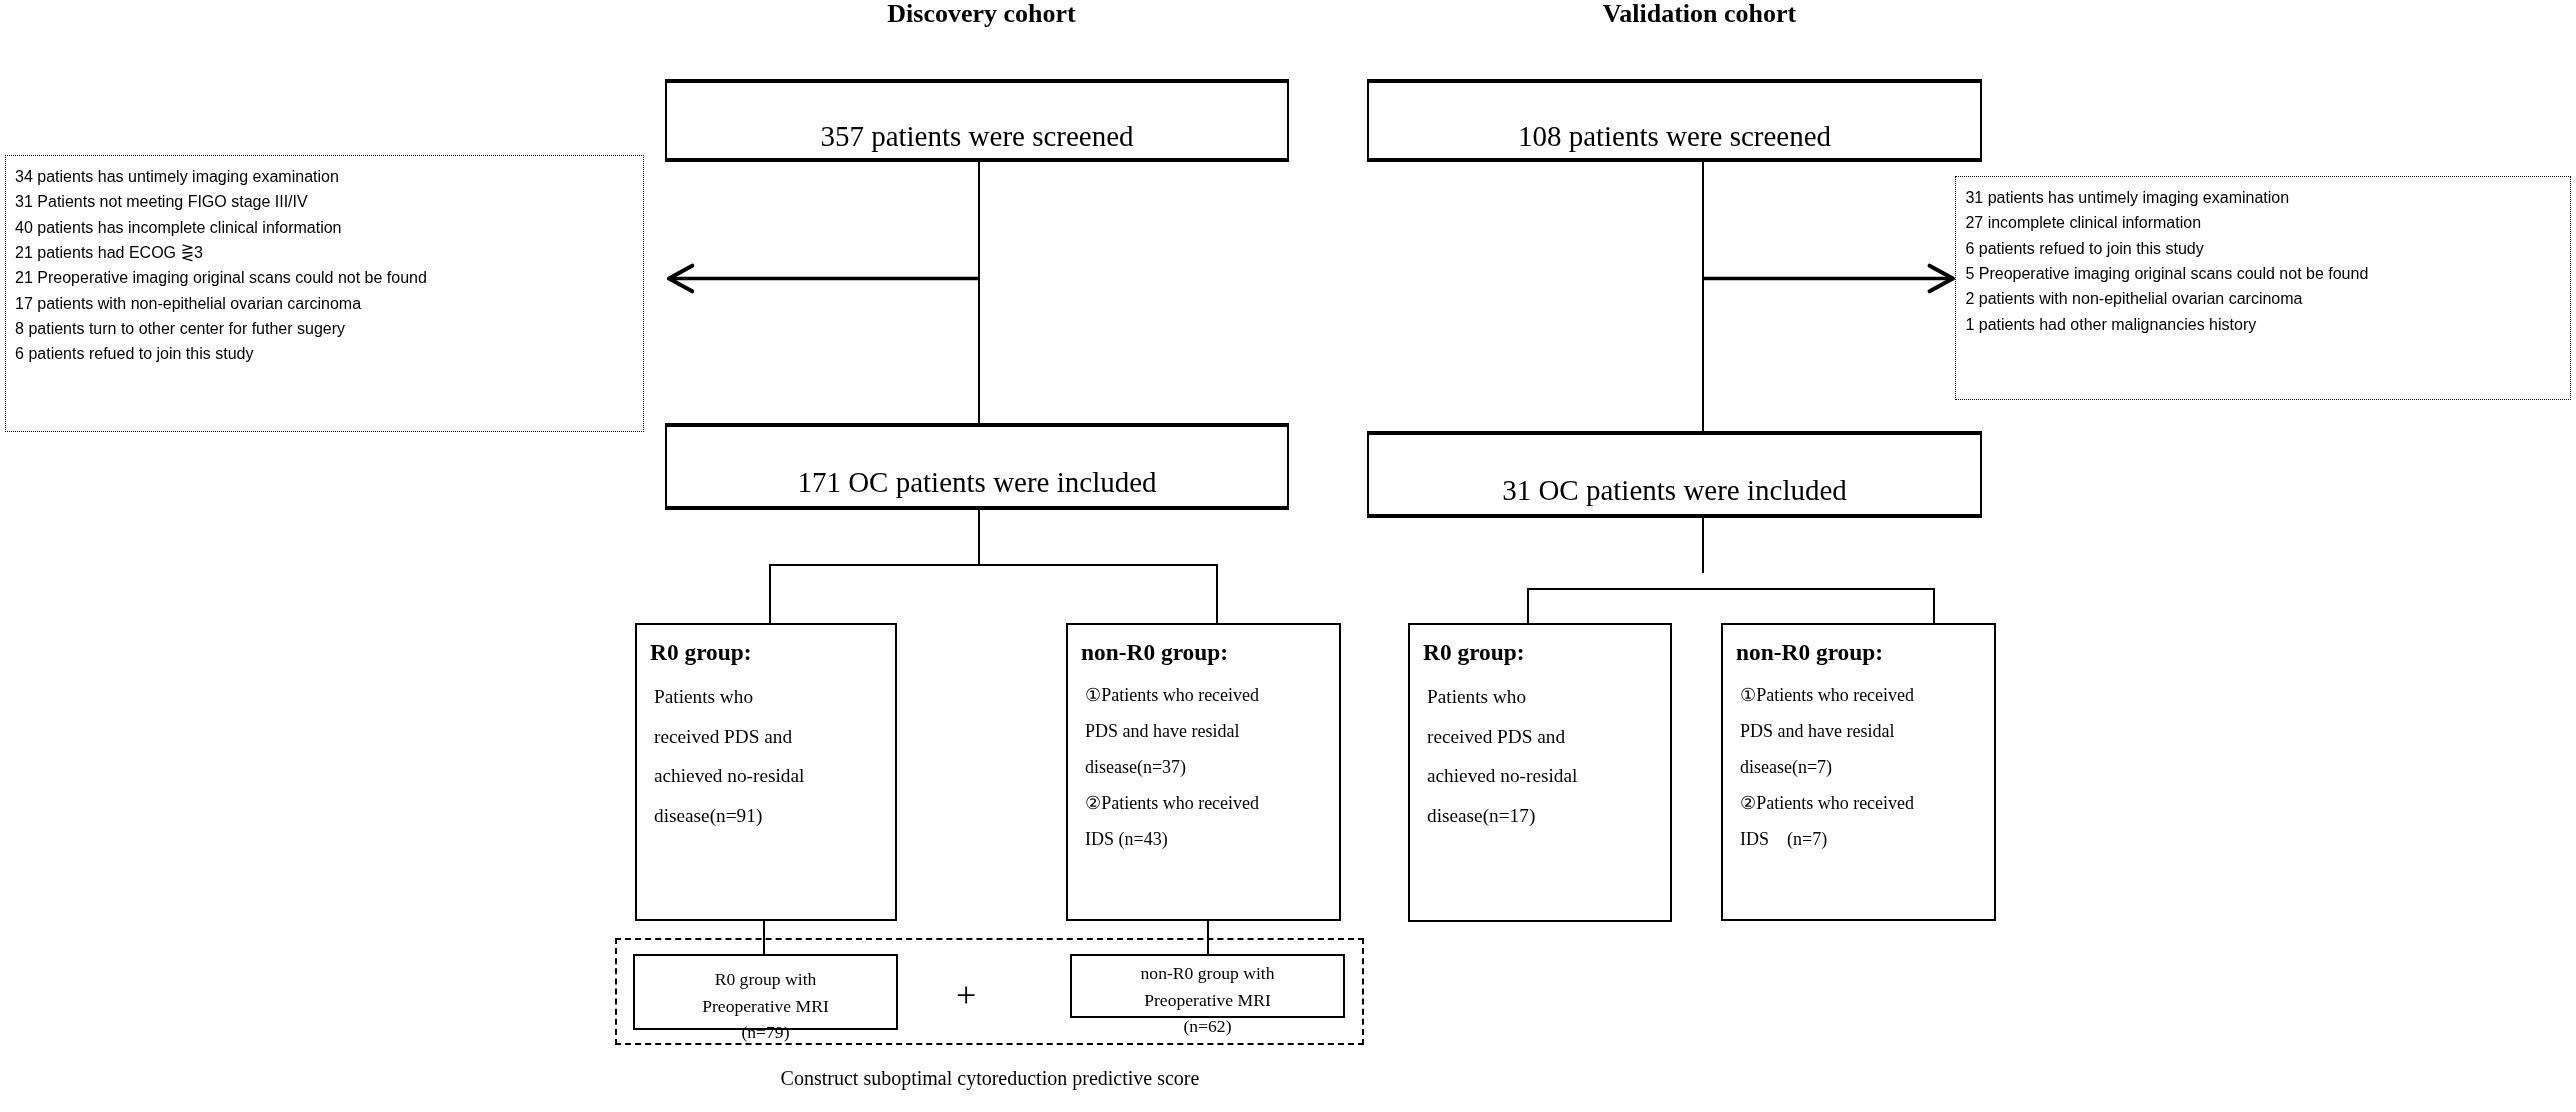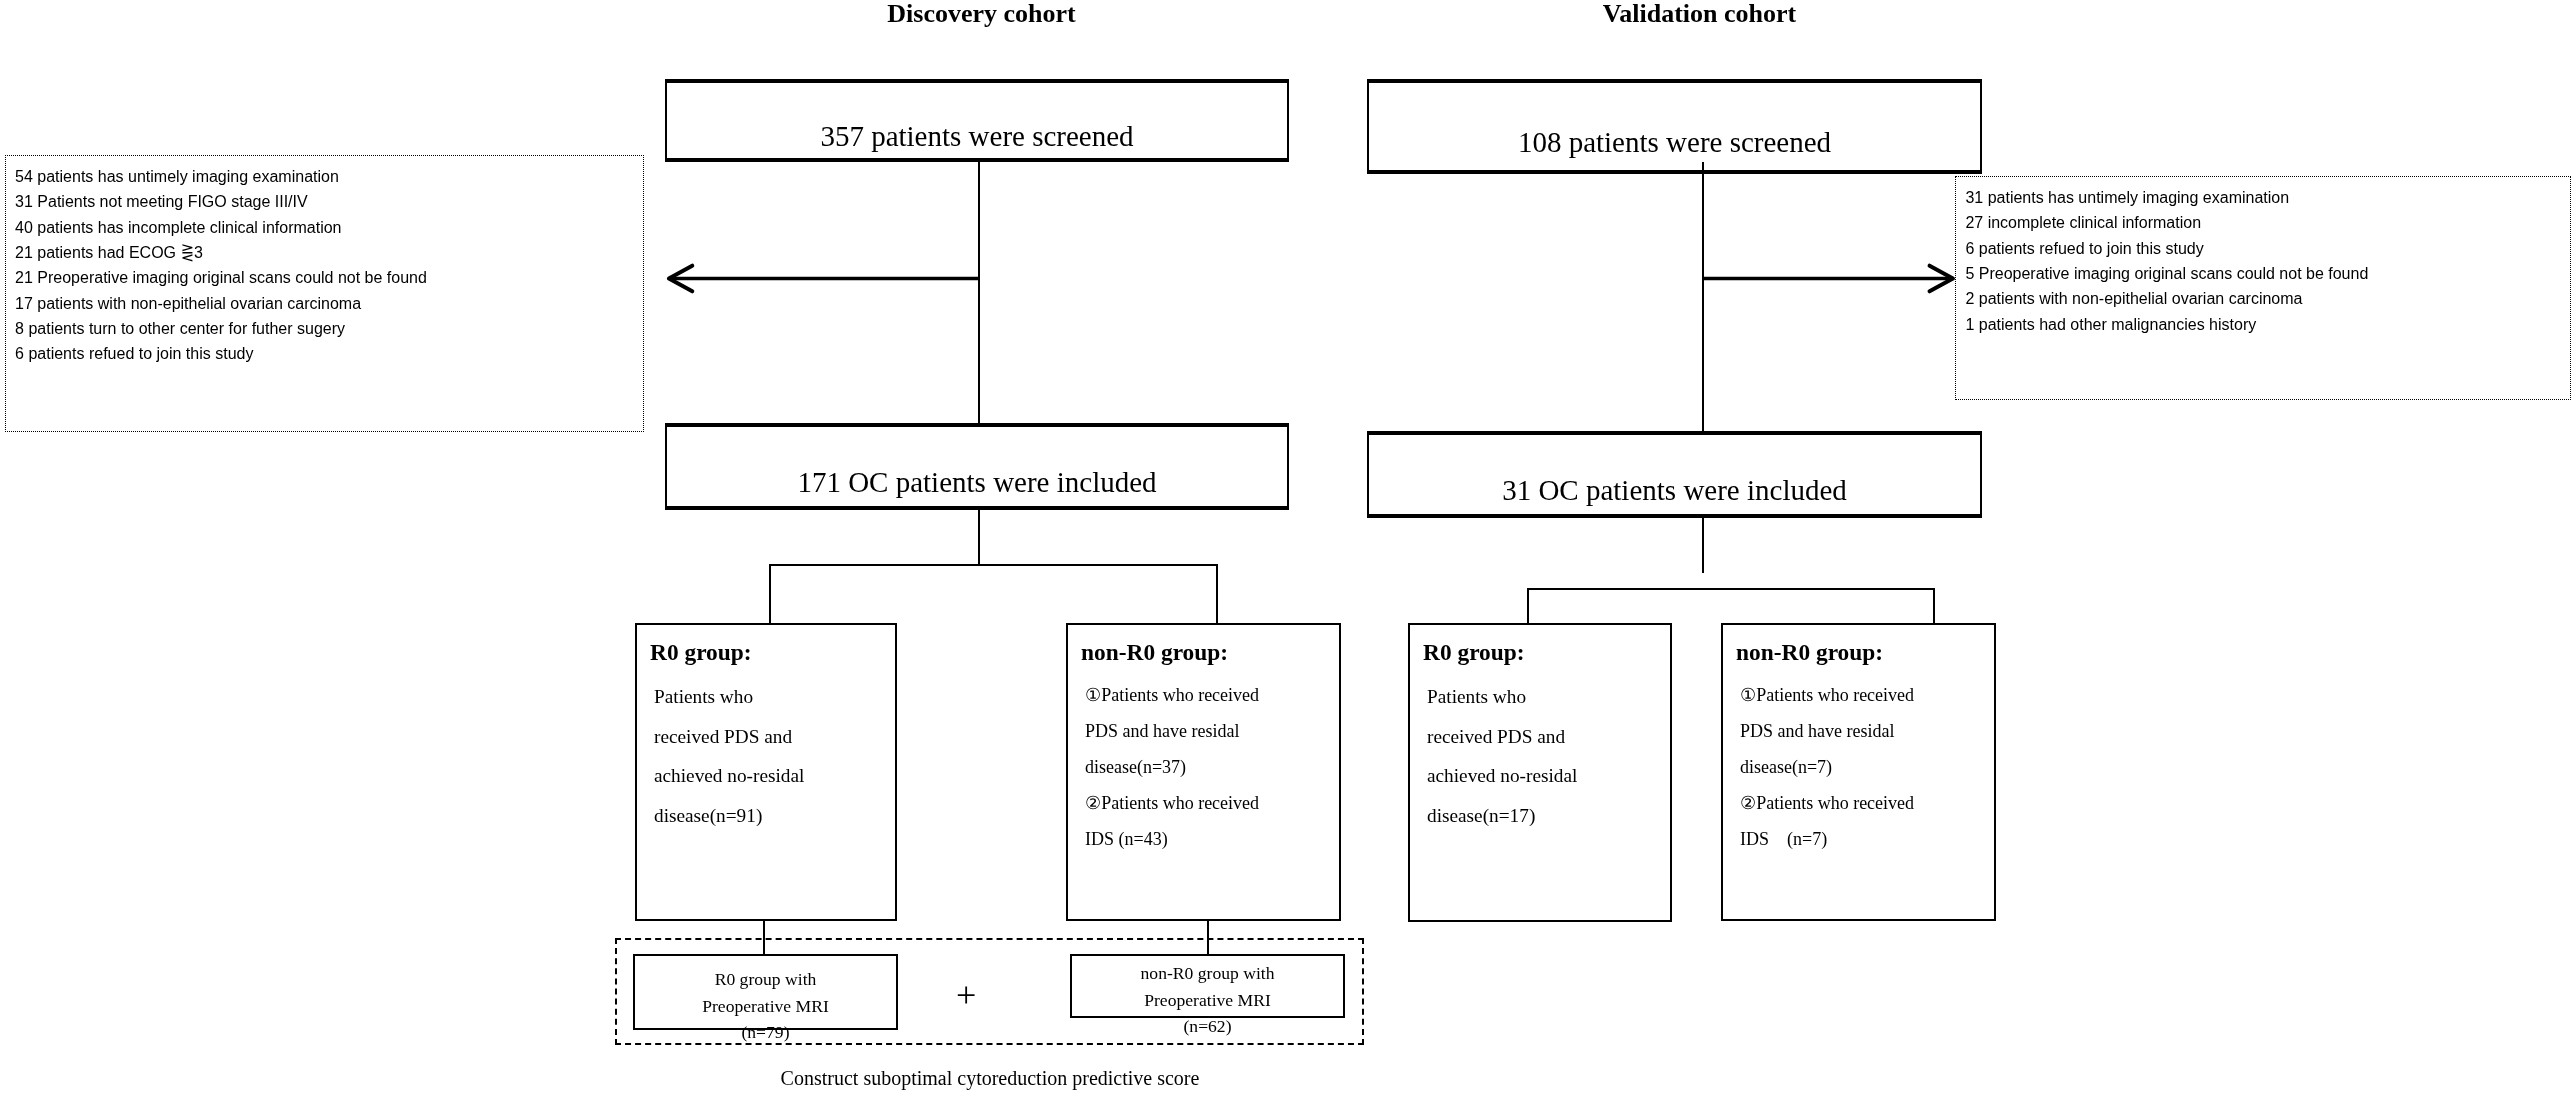--- a/index.html
+++ b/index.html
@@ -157,40 +157,40 @@
 <div id="canvas">
 
   <div class="cohort-title" style="left:841px; top:0px; width:281px;">Discovery cohort</div>
 
   <div class="cohort-title" style="left:1547px; top:0px; width:305px;">Validation cohort</div>
 
   <div class="box box-top-heavy box-center" style="left:665px; top:79px; width:624px; height:83px;">
     <span class="headline">357 patients were screened</span>
   </div>
 
-  <div class="box box-top-heavy box-center" style="left:1367px; top:79px; width:615px; height:95px;text-align:center;">
+  <div class="box box-top-heavy box-center" style="left:1367px; top:79px; width:615px; height:83px;text-align:center;">
     <span class="headline">108 patients were screened</span>
   </div>
 
   <div class="vline" style="left:978px; top:162px; height:274px;"></div>
   <div class="vline" style="left:1702px; top:162px; height:284px;"></div>
 
   <svg class="arrow-svg" style="left:659px; top:261px;" width="322" height="35" viewBox="0 0 550 60">
     <line x1="548" y1="30" x2="22" y2="30" stroke="#000" stroke-width="6"></line>
     <polyline points="56,8 16,30 56,52" fill="none" stroke="#000" stroke-width="7" stroke-linecap="round" stroke-linejoin="round"></polyline>
   </svg>
 
   <svg class="arrow-svg" style="left:1699px; top:261px;" width="264" height="35" viewBox="0 0 450 60">
     <line x1="4" y1="30" x2="428" y2="30" stroke="#000" stroke-width="6"></line>
     <polyline points="394,8 434,30 394,52" fill="none" stroke="#000" stroke-width="7" stroke-linecap="round" stroke-linejoin="round"></polyline>
   </svg>
 
   <div class="excl-box" style="left:4.7px; top:155px; width:639px; height:277px;">
     <ul class="excl-list">
-      <li>54 patients has untimely imaging examination</li>
+      <li>34 patients has untimely imaging examination</li>
       <li>31 Patients not meeting FIGO stage III/IV</li>
       <li>40 patients has incomplete clinical information</li>
       <li>21 patients had ECOG ⋛3</li>
       <li>21 Preoperative imaging original scans could not be found</li>
       <li>17 patients with non-epithelial ovarian carcinoma</li>
       <li>8 patients turn to other center for futher sugery</li>
       <li>6 patients refued to join this study</li>
     </ul>
   </div>
 

